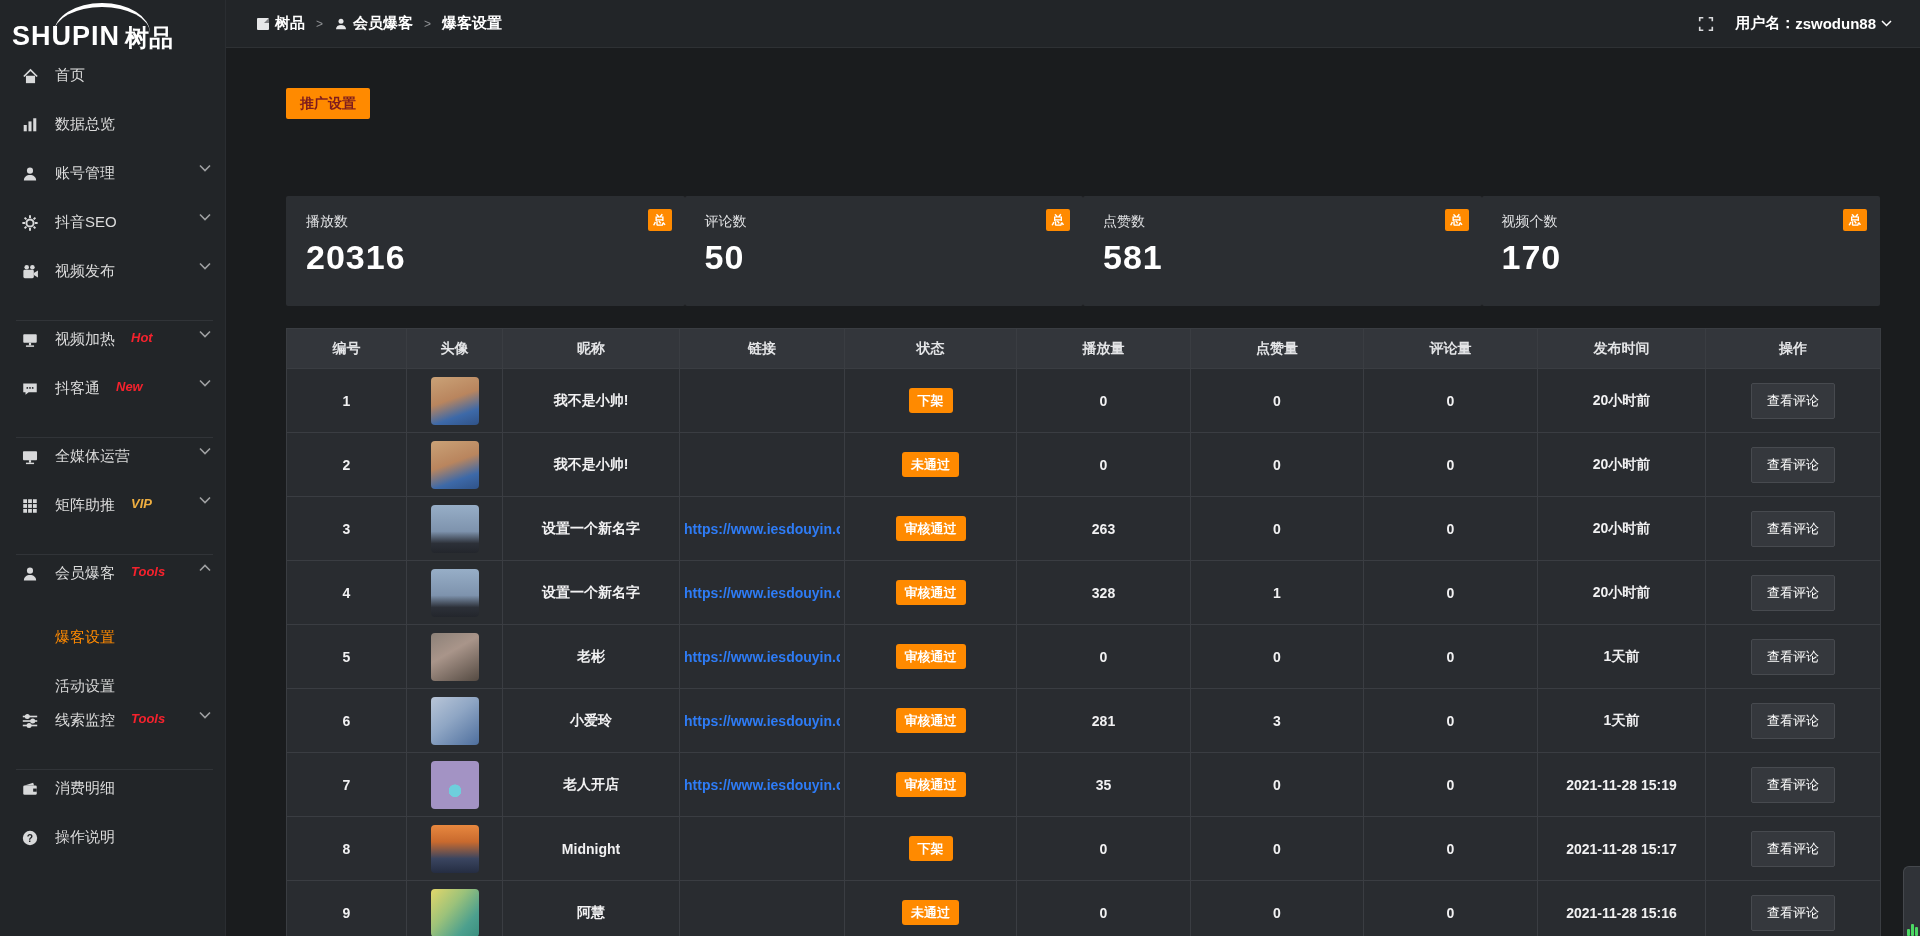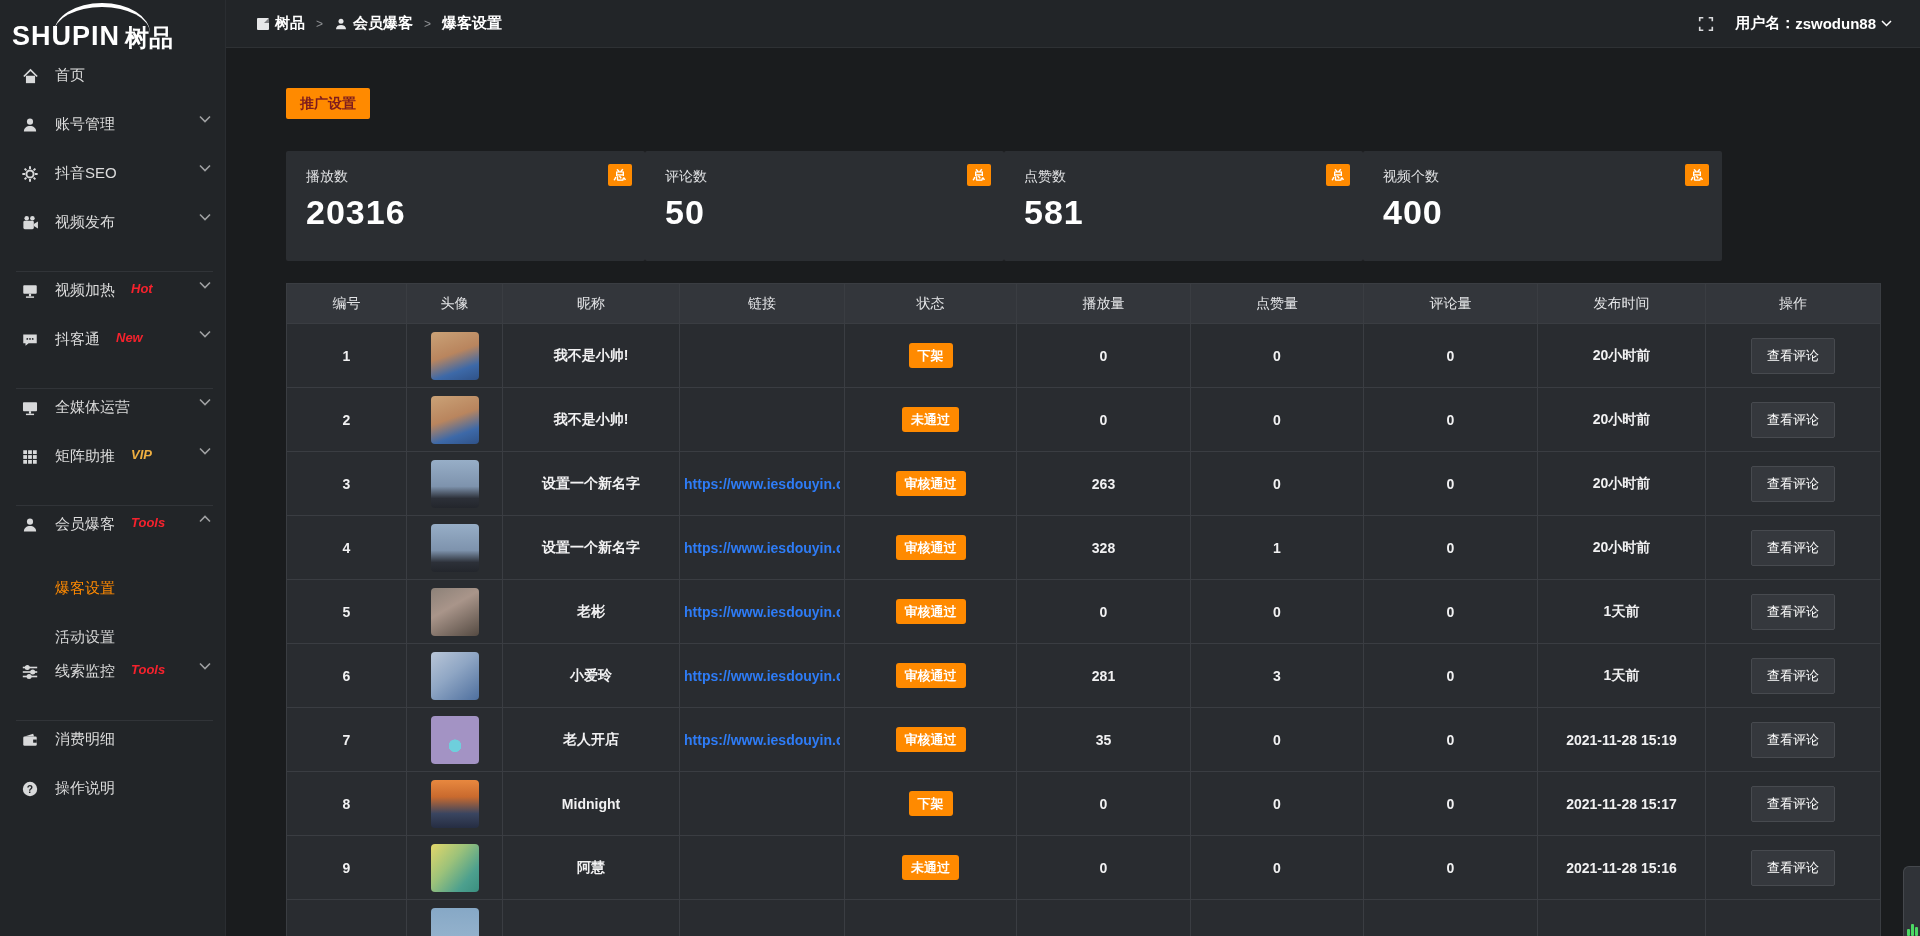--- a/index.html
+++ b/index.html
@@ -43,28 +43,28 @@
   .crumb-sep{color:#8e9093;margin:0 11px;font-size:12px;font-weight:normal}
   .topbar-right{margin-left:auto;display:flex;align-items:flex-end;gap:20px}
   .fs-btn{display:inline-flex;cursor:pointer;background:none;border:none;padding:0}
   .user{font-size:15px;color:#fff;display:flex;align-items:center;cursor:pointer;font-weight:bold}
   .user-caret{margin-left:5px;display:inline-flex}
   
   .content{flex:1;overflow:hidden;padding:40px 0 0 60px}
   .promo-btn{background:var(--accent);color:#7f1d1d;border:none;cursor:pointer;
     font-size:14px;font-weight:bold;padding:0 14px;height:31px;border-radius:2px;
     font-family:"Liberation Sans","DejaVu Sans",sans-serif}
-  .stats{display:flex;margin-top:32px;width:1436px}
+  .stats{display:flex;margin-top:77px;width:1594px}
   .stat-card{flex:1;height:110px;background:var(--card-bg);border-radius:2px;position:relative;padding:17px 20px}
   .stat-label{font-size:14px;color:#dfe0e2}
   .stat-value{font-size:34px;font-weight:bold;color:#fff;margin-top:7px;letter-spacing:1px}
   .stat-badge{position:absolute;top:13px;right:13px;background:var(--accent);color:#fff;
     font-size:12px;line-height:1;padding:5px 6px;border-radius:2px;font-weight:bold}
   .data-table{width:1594px;margin-top:22px;border-collapse:collapse;table-layout:fixed;font-size:14px}
-  .data-table th{background:var(--th-bg);height:40px;color:#e4e5e7;font-weight:normal;border:1px solid var(--grid)}
+  .data-table th{background:var(--th-bg);height:40px;color:#e4e5e7;font-weight:bold;border:1px solid var(--grid)}
   .data-table td{background:var(--td-bg);height:64px;color:#f1f1f2;font-weight:bold;text-align:center;
     border:1px solid var(--grid);overflow:hidden;white-space:nowrap;padding:0 4px}
   .avatar{width:48px;height:48px;border-radius:4px;margin:0 auto;background-size:cover}
   .cell-link{color:var(--link);text-decoration:none;display:block;overflow:hidden;white-space:nowrap}
   .status-badge{display:inline-block;background:var(--accent);color:#fff;font-size:13px;
     padding:6px 9px;border-radius:3px;font-weight:bold;line-height:1}
   .action-btn{background:#35383d;border:1px solid #474a4f;color:#fff;font-size:13px;
     padding:8px 15px;border-radius:2px;cursor:pointer;font-family:"Liberation Sans","DejaVu Sans",sans-serif}
   
   .float-widget{position:fixed;right:0;top:866px;width:17px;height:80px;background:#303338;
@@ -87,20 +87,30 @@
           <svg width="19" height="19" viewBox="0 0 20 20">
             <path d="M3 10 L10 3 L17 10" fill="none" stroke="#d8d9da" stroke-width="1.8"></path>
             <path d="M5.2 9.2 V17 H14.8 V9.2 Z" fill="#d8d9da"></path>
           </svg>
         </span>
         <span class="mi-label">首页</span>
       </li>
       <li class="menu-item">
         <span class="mi-icon">
           <svg width="18" height="18" viewBox="0 0 20 20">
+            <rect x="3" y="10" width="3.4" height="7" fill="#d8d9da"></rect>
+            <rect x="8.3" y="6" width="3.4" height="11" fill="#d8d9da"></rect>
+            <rect x="13.6" y="2.5" width="3.4" height="14.5" fill="#d8d9da"></rect>
+          </svg>
+        </span>
+        <span class="mi-label">数据总览</span>
+      </li>
+      <li class="menu-item">
+        <span class="mi-icon">
+          <svg width="18" height="18" viewBox="0 0 20 20">
             <circle cx="10" cy="6.3" r="3.4" fill="#d8d9da"></circle>
             <path d="M3.2 17.2 c0-3.9 3-6 6.8-6 s6.8 2.1 6.8 6 Z" fill="#d8d9da"></path>
           </svg>
         </span>
         <span class="mi-label">账号管理</span>
         <span class="mi-chevron">
           <svg width="12" height="8" viewBox="0 0 12 8" fill="none" stroke="#9fa0a2" stroke-width="1.6">
             <polyline points="1,1.5 6,6.5 11,1.5"></polyline>
           </svg>
         </span>
@@ -340,21 +350,21 @@
           <div class="stat-value">50</div>
           <span class="stat-badge">总</span>
         </div>
         <div class="stat-card">
           <div class="stat-label">点赞数</div>
           <div class="stat-value">581</div>
           <span class="stat-badge">总</span>
         </div>
         <div class="stat-card">
           <div class="stat-label">视频个数</div>
-          <div class="stat-value">400</div>
+          <div class="stat-value">170</div>
           <span class="stat-badge">总</span>
         </div>
       </div>
     <table class="data-table" id="table">
       <colgroup id="cols">
           <col style="width:120px">
           <col style="width:96px">
           <col style="width:177px">
           <col style="width:165px">
           <col style="width:172px">

